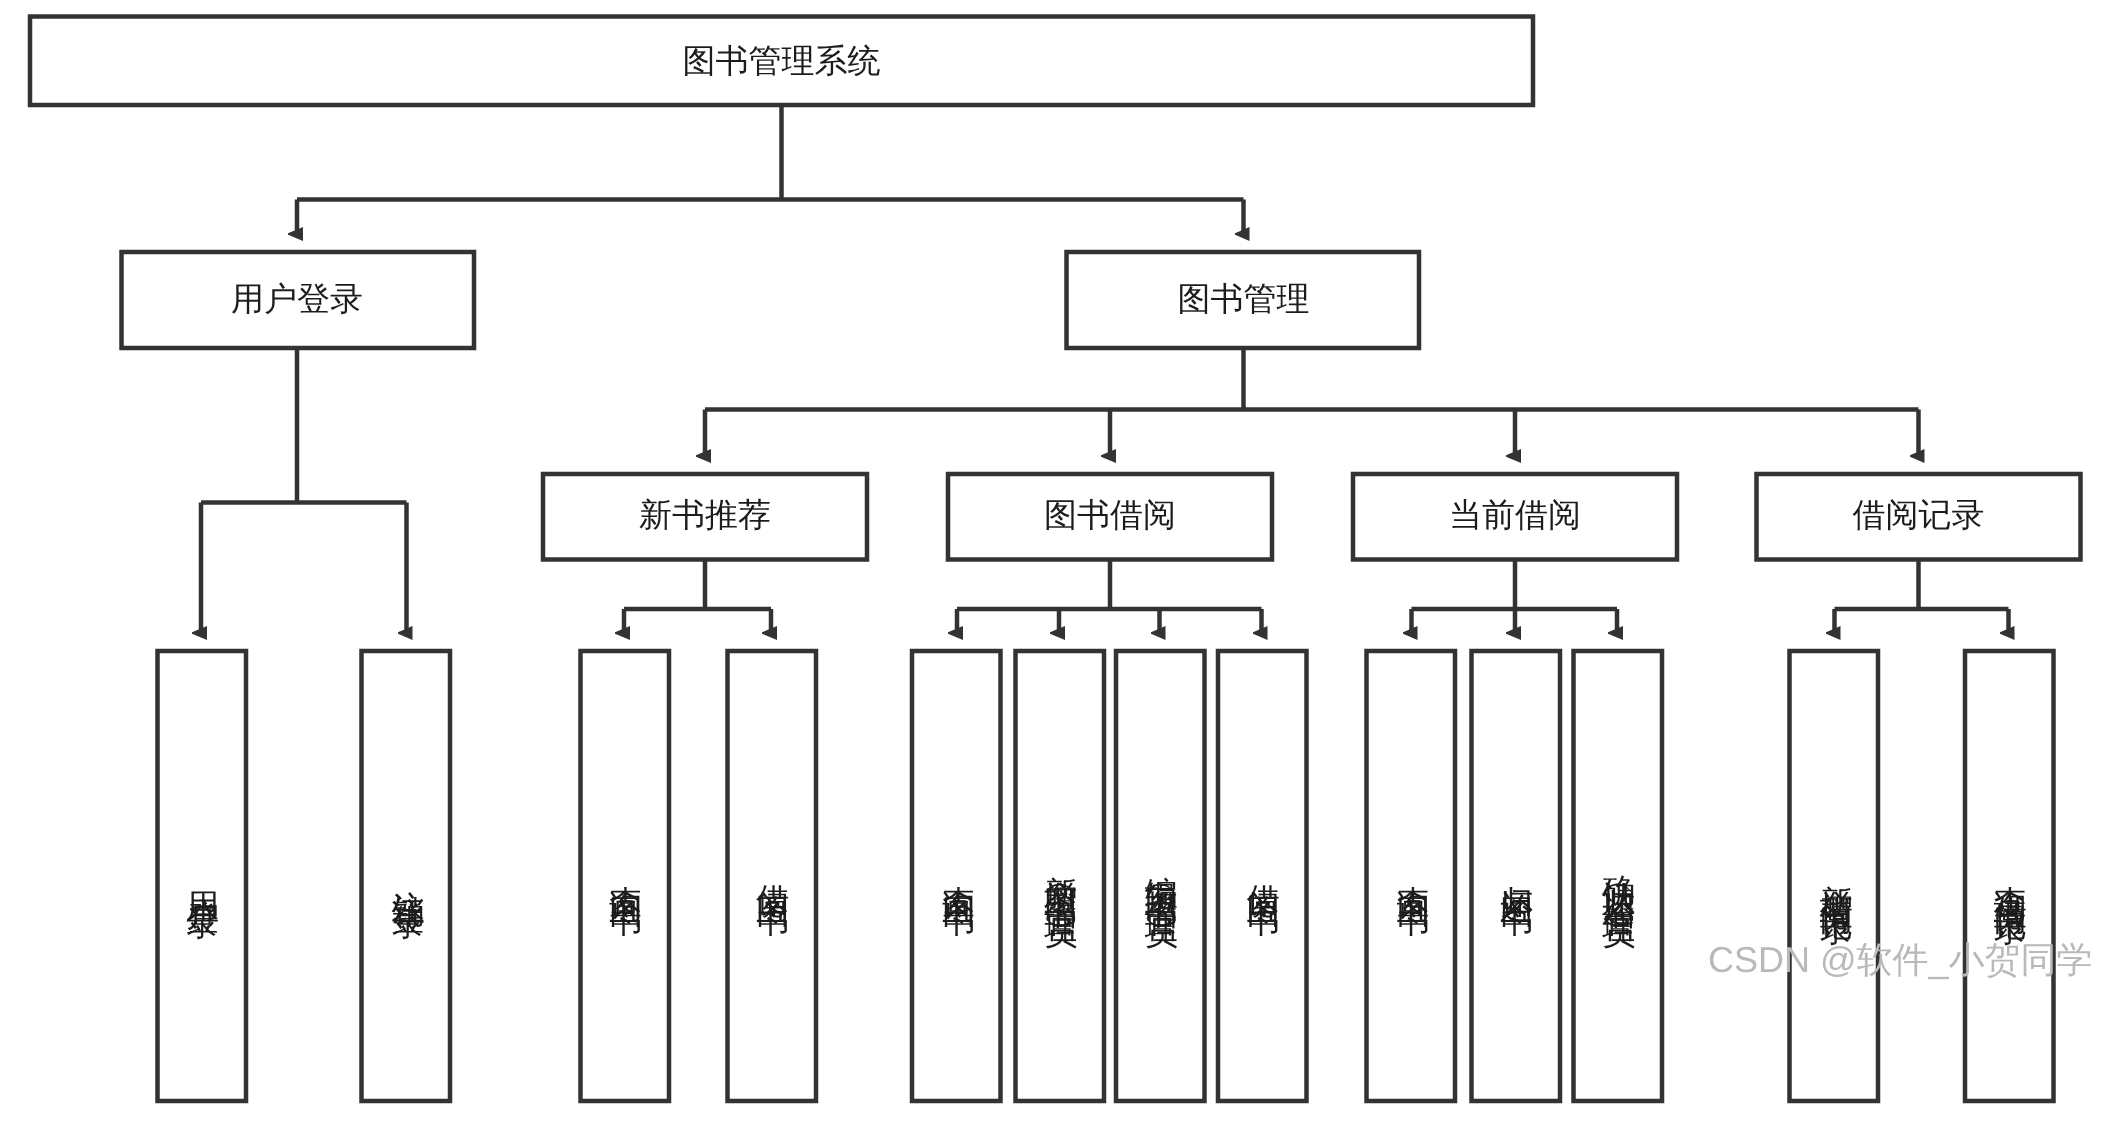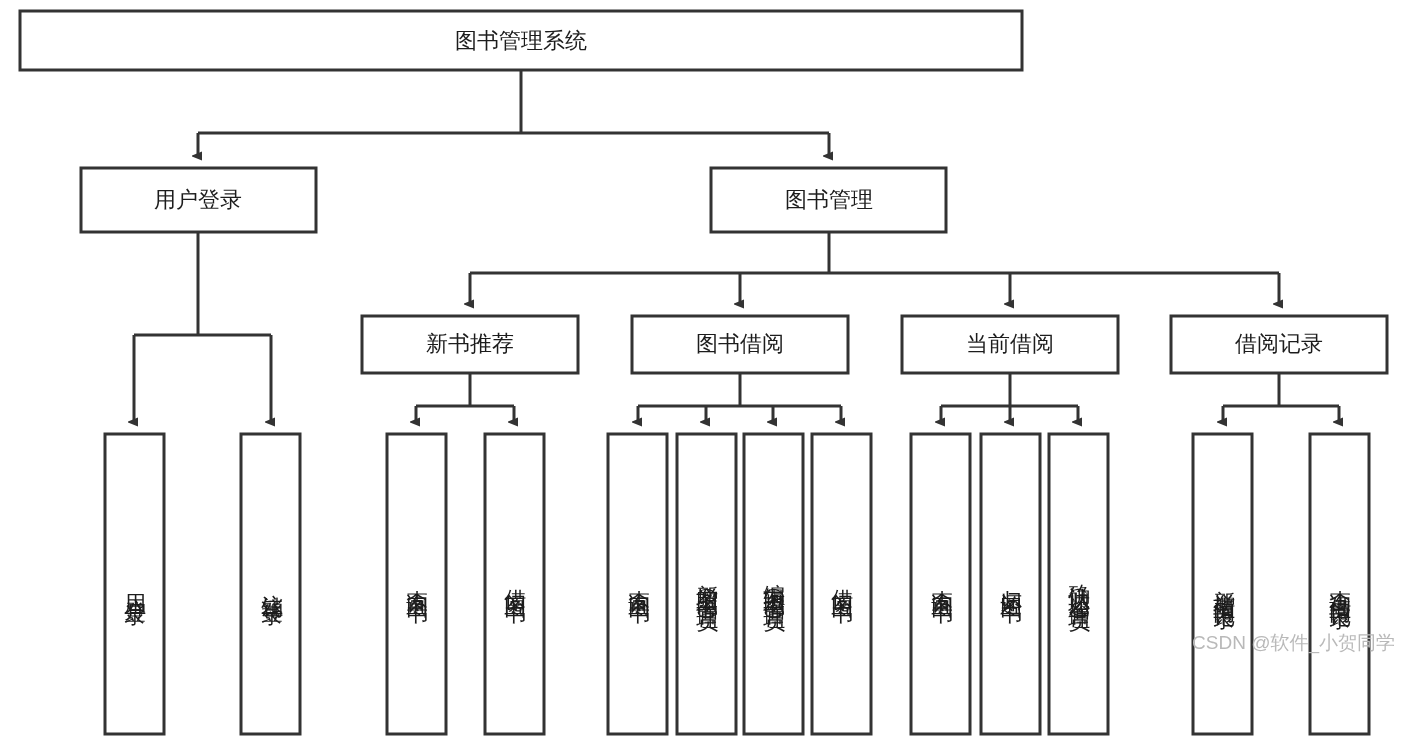--- a/index.html
+++ b/index.html
@@ -20,21 +20,21 @@
   }
   .node-label.vertical{
     writing-mode:vertical-rl;
     glyph-orientation-vertical:0;
     letter-spacing:4px;
   }
   .watermark{
     position:absolute;
     right:10px;bottom:4px;
     font-family:"Liberation Sans","DejaVu Sans",sans-serif;
-    font-size:19px;
+    font-size:24px;
     color:#b9b9b9;
     white-space:nowrap;
     pointer-events:none;
   }
 </style>
 </head>
 <body>
 
 <div id="diagram-root">
 

